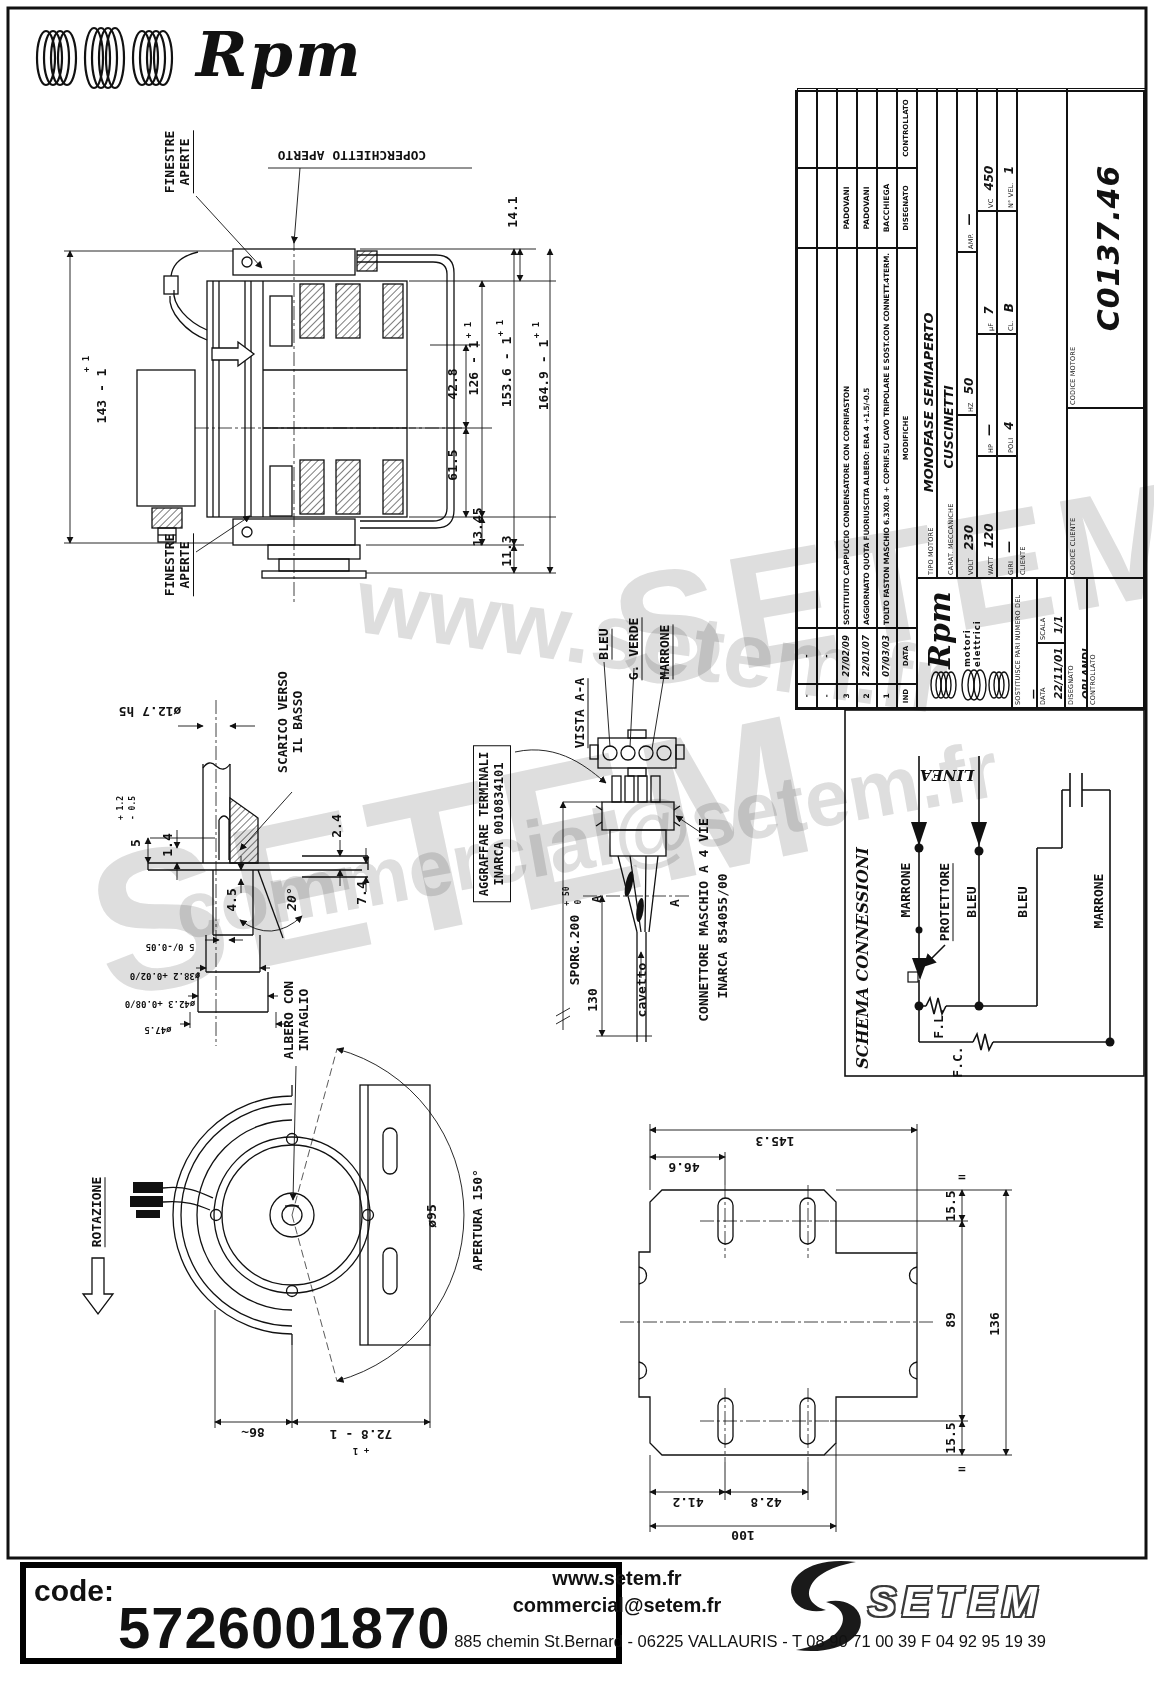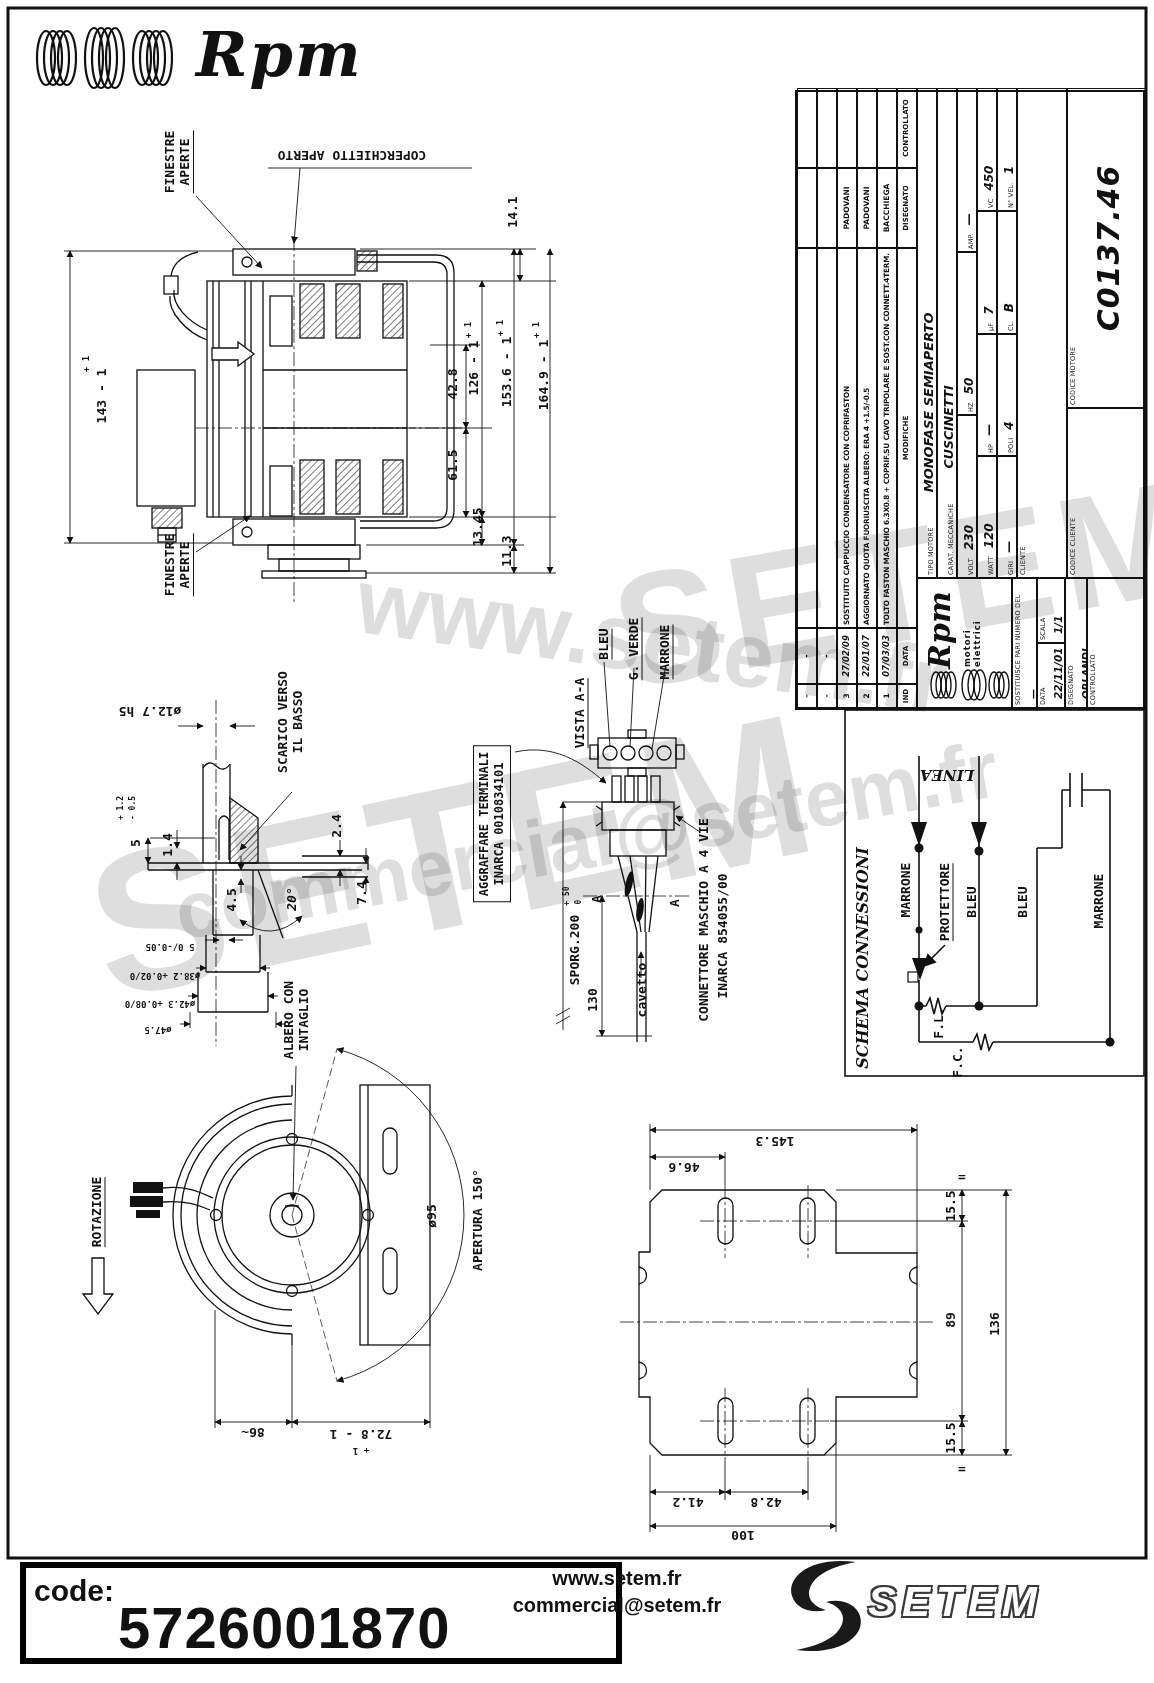--- a/index.html
+++ b/index.html
@@ -542,15 +542,16 @@
 <span class="wm" style="left:70px;top:820px;font-size:200px;letter-spacing:10px;transform:rotate(-12deg);">SETEM</span>
 <span class="wm" style="left:600px;top:545px;font-size:160px;letter-spacing:8px;transform:rotate(-10deg);">SETEM</span>
 <span class="wm" style="left:168px;top:868px;font-size:80px;transform:rotate(-10deg);">commercial@setem.fr</span>
 
 <div class="codebox">
   <span class="codelabel">code:</span>
   <span class="codeval">5726001870</span>
 </div>
 <div class="fcenter" style="left:467px;top:1567px;width:300px;font-weight:700;font-size:20px;">www.setem.fr</div>
 <div class="fcenter" style="left:467px;top:1594px;width:300px;font-weight:700;font-size:20px;">commercial@setem.fr</div>
+<div class="fcenter" style="left:430px;top:1632px;width:640px;font-size:16.5px;">885 chemin St.Bernard  -  06225 VALLAURIS  -  T 08 90 71 00 39   F 04 92 95 19 39</div>
 <span class="setemlogo">SETEM</span>
 
 </div>
 
 </body></html>

